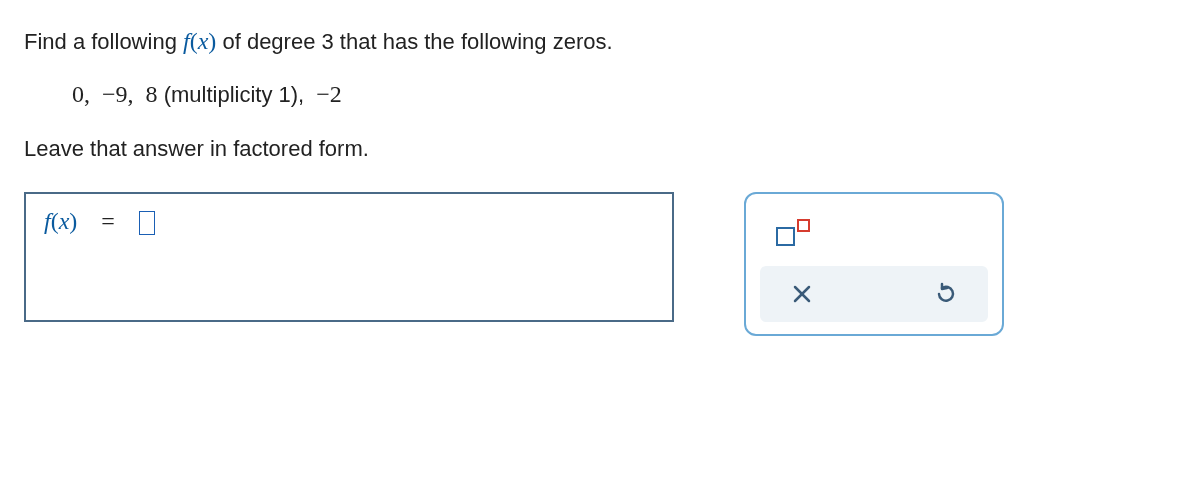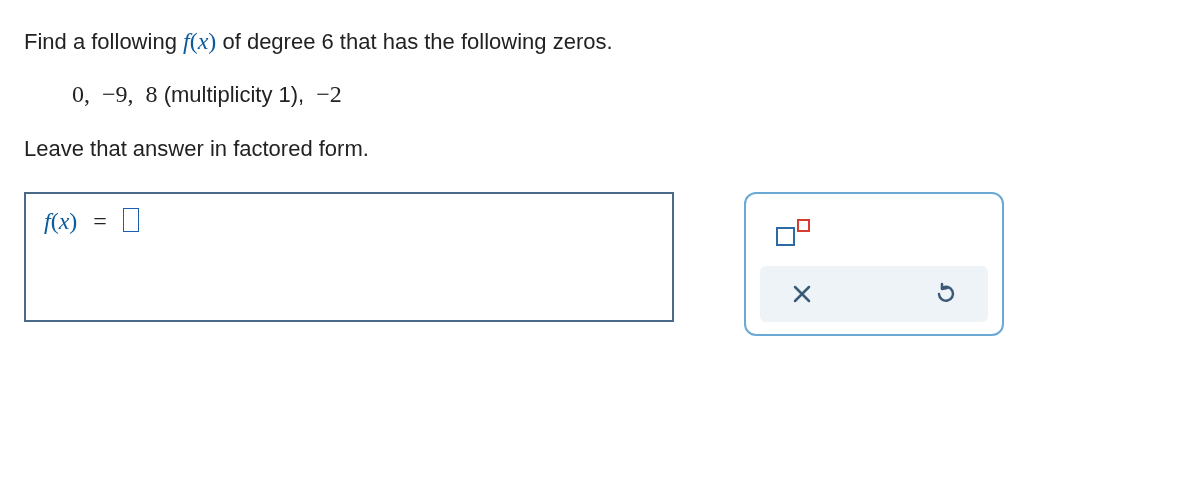--- a/index.html
+++ b/index.html
@@ -42,22 +42,22 @@
   .answer-box {
     width: 650px;
     height: 130px;
     border: 2px solid #4a6a87;
     padding: 14px 18px;
     font-family: "Times New Roman", serif;
     font-size: 24px;
   }
   .eq-area {
     display: inline-flex;
-    align-items: flex-start;
-    gap: 16px;
+    align-items: flex-end;
+    gap: 24px;
   }
   .placeholder-input {
     display: inline-block;
     width: 16px;
     height: 24px;
     border: 1.5px solid #1a5fb4;
     background: #fff;
     vertical-align: middle;
   }
   .tool-panel {
@@ -104,21 +104,21 @@
     justify-content:center;
     width: 40px; height: 40px;
   }
 </style>
 </head>
 <body>
 
 <div class="prompt-line">
   <span>Find a following </span>
   <span class="fx"><span>f</span><span class="paren">(</span><span>x</span><span class="paren">)</span></span>
-  <span> of degree 6 that has the following zeros.</span>
+  <span> of degree 3 that has the following zeros.</span>
 </div>
 
 <div class="zeros">
   <span>0,</span>&nbsp;
   <span>−9,</span>&nbsp;
   <span>8</span><span class="mult"> (multiplicity 1),</span>&nbsp;
   <span>−2</span>
 </div>
 
 <div class="instruct">Leave that answer in factored form.</div>

